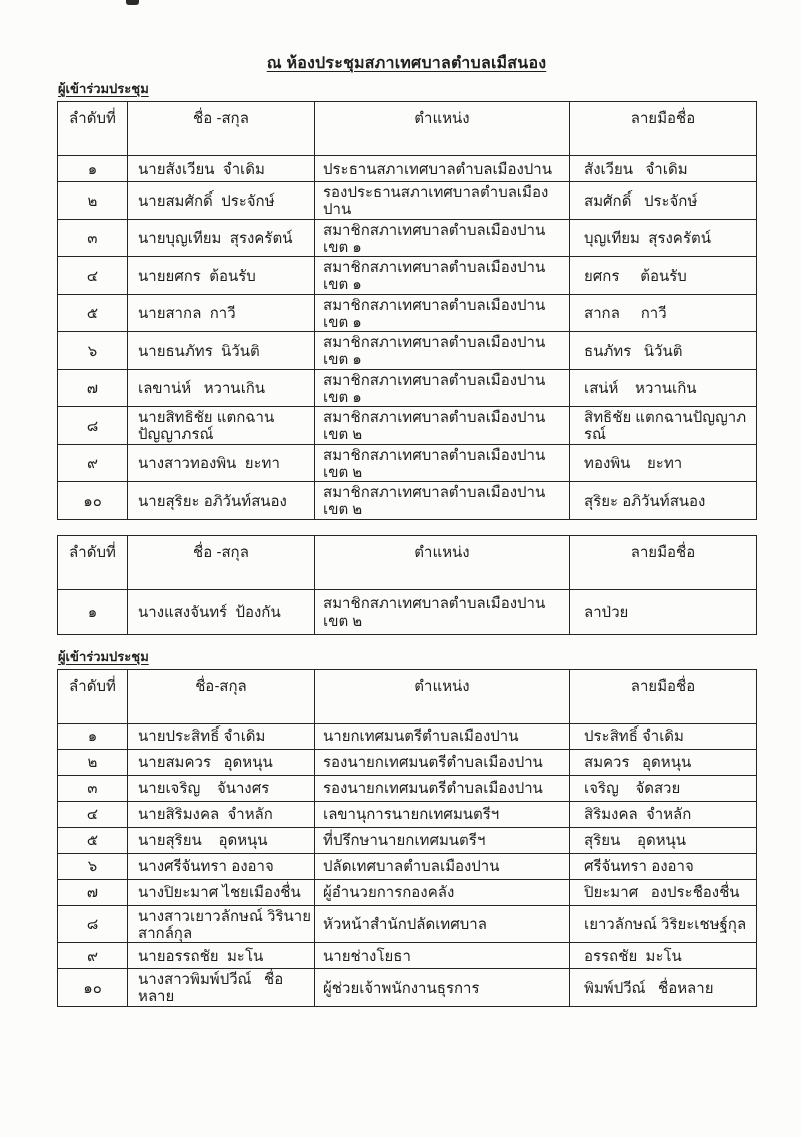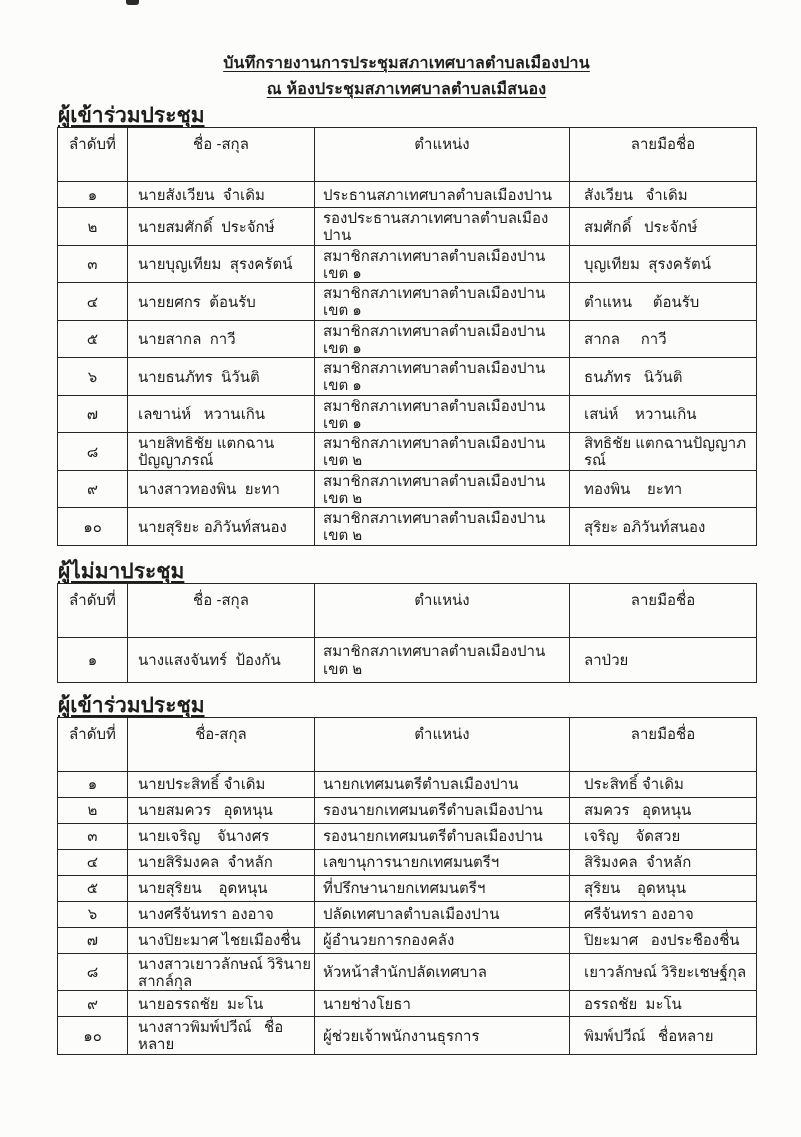--- a/index.html
+++ b/index.html
@@ -22,21 +22,21 @@
     position:absolute;left:126px;top:0;
     width:13px;height:5px;background:#2b2b2b;border-radius:0 0 3px 3px;
   }
   .title-block{ text-align:center; margin-bottom:2px; }
   .title-line{
     font-size:16px;line-height:26px;font-weight:bold;
     text-decoration:underline;text-underline-offset:3px;
     letter-spacing:.2px;
   }
   .section-heading{
-    font-size:21px;font-weight:bold;
+    font-size:13px;font-weight:bold;
     text-decoration:underline;text-underline-offset:3px;
     margin:0 0 2px 1px;line-height:20px;
   }
   .gap-a{height:1px;}
   .gap-b{height:15px;}
   .gap-c{height:12px;}
   table.doc-table{
     border-collapse:collapse;table-layout:fixed;
     width:699px;
     font-size:15px;
@@ -59,21 +59,20 @@
   .t2 tbody tr{height:45px;}
   .t3 tbody tr{height:26px;}
 </style>
 </head>
 <body>
 
 <div class="page">
   <div class="scan-mark"></div>
 
   <div class="title-block">
-    <div class="title-line">บันทึกรายงานการประชุมสภาเทศบาลตำบลเมืองปาน</div>
     <div class="title-line">ณ  ห้องประชุมสภาเทศบาลตำบลเมืสนอง</div>
   </div>
 
   <div class="gap-a"></div>
 
   <div>
     <div class="section-heading">ผู้เข้าร่วมประชุม</div>
     <table class="doc-table t1">
       <colgroup>
           <col style="width:70px">
@@ -105,21 +104,21 @@
           <tr>
             <td class="c0">๓</td>
             <td class="c1">นายบุญเทียม  สุรงครัตน์</td>
             <td class="c2">สมาชิกสภาเทศบาลตำบลเมืองปานเขต ๑</td>
             <td class="c3">บุญเทียม  สุรงครัตน์</td>
           </tr>
           <tr>
             <td class="c0">๔</td>
             <td class="c1">นายยศกร  ต้อนรับ</td>
             <td class="c2">สมาชิกสภาเทศบาลตำบลเมืองปานเขต ๑</td>
-            <td class="c3">ตำแหน     ต้อนรับ</td>
+            <td class="c3">ยศกร     ต้อนรับ</td>
           </tr>
           <tr>
             <td class="c0">๕</td>
             <td class="c1">นายสากล  กาวี</td>
             <td class="c2">สมาชิกสภาเทศบาลตำบลเมืองปานเขต ๑</td>
             <td class="c3">สากล     กาวี</td>
           </tr>
           <tr>
             <td class="c0">๖</td>
             <td class="c1">นายธนภัทร  นิวันติ</td>
@@ -150,21 +149,20 @@
             <td class="c2">สมาชิกสภาเทศบาลตำบลเมืองปานเขต ๒</td>
             <td class="c3">สุริยะ อภิวันท์สนอง</td>
           </tr>
         </tbody>
     </table>
   </div>
 
   <div class="gap-b"></div>
 
   <div>
-    <div class="section-heading">ผู้ไม่มาประชุม</div>
     <table class="doc-table t2">
       <colgroup>
           <col style="width:70px">
           <col style="width:187px">
           <col style="width:255px">
           <col style="width:187px">
         </colgroup>
       <thead>
         <tr>
           <th>ลำดับที่</th>

